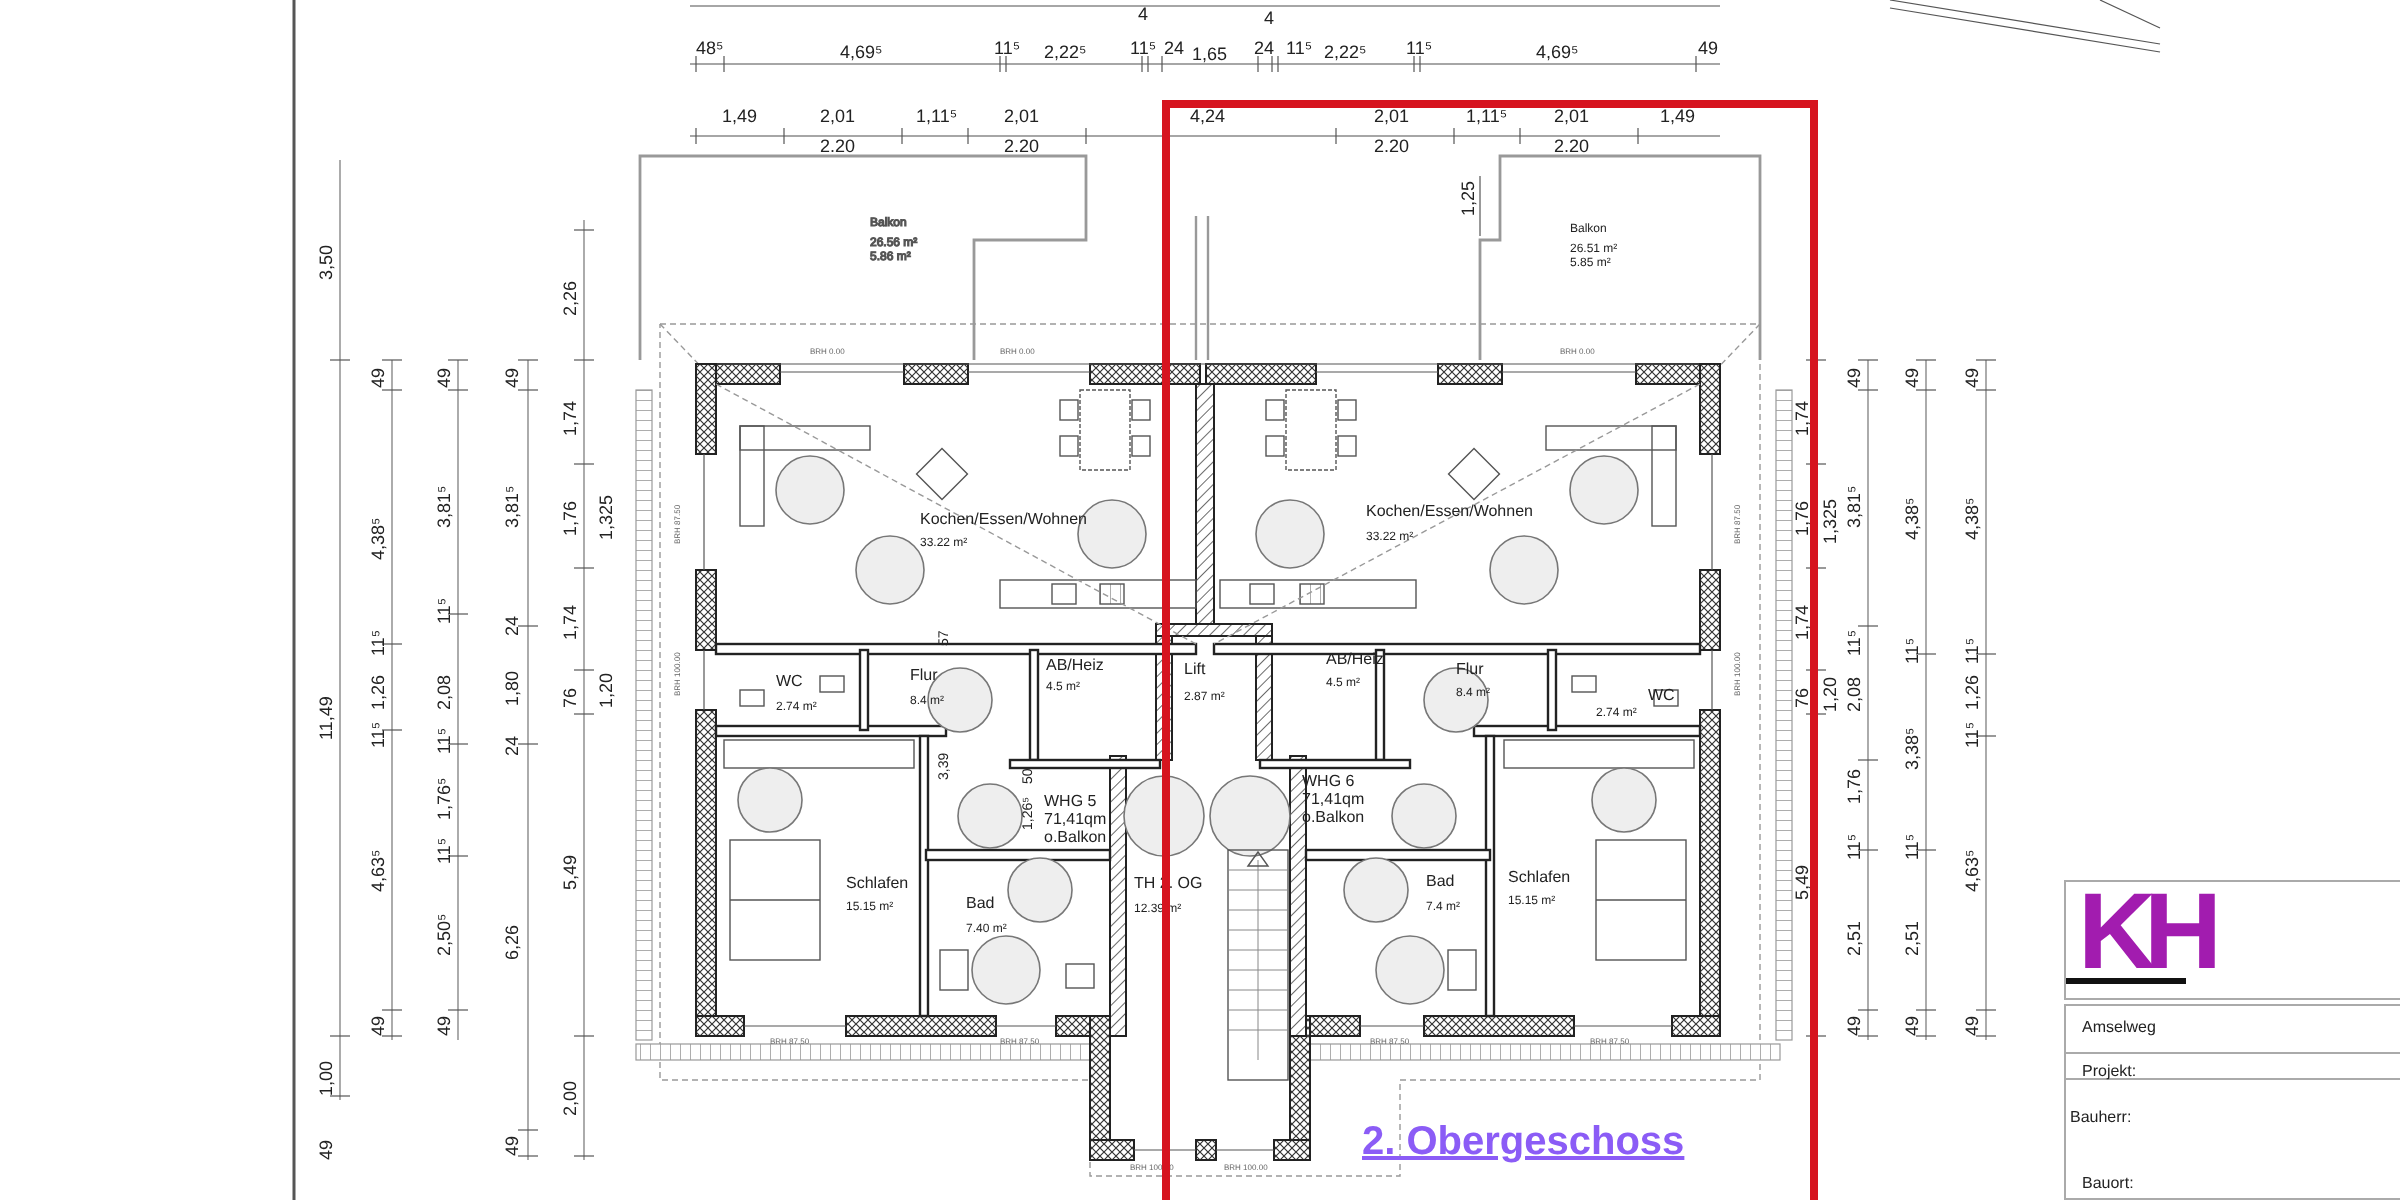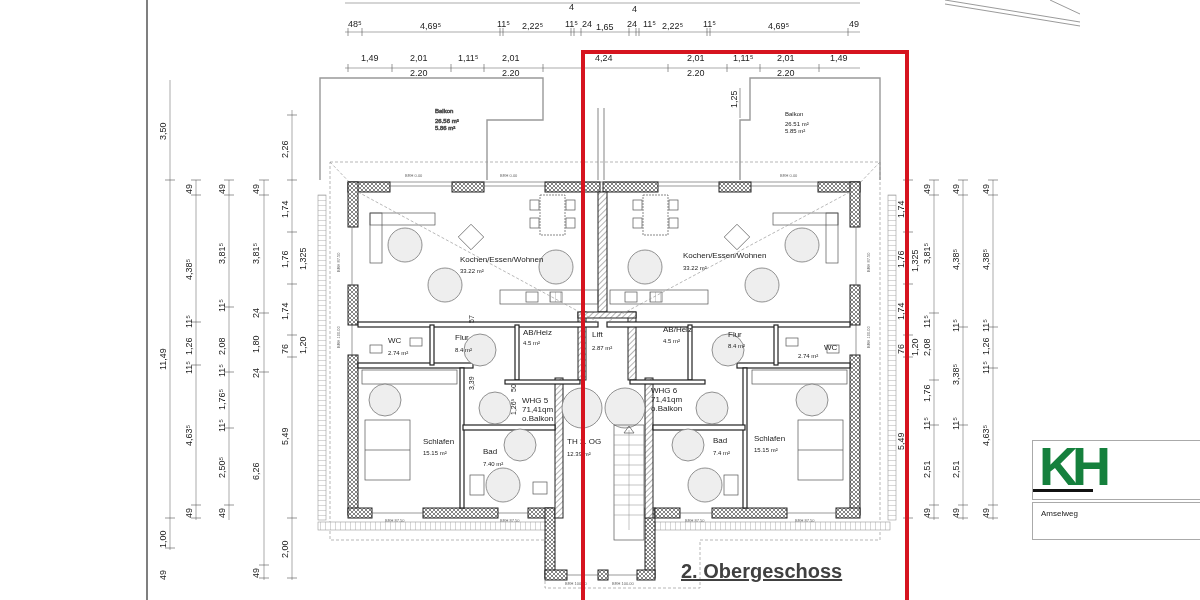--- a/index.html
+++ b/index.html
@@ -12,24 +12,24 @@
   .brh{font-size:4px;fill:#666;}
   .wall{fill:#fff;stroke:#222;stroke-width:1.2;}
   .hatch{fill:url(#hatch);stroke:#222;stroke-width:1;}
   .ins{fill:url(#cross);stroke:#222;stroke-width:1;}
   .thin{stroke:#555;stroke-width:0.6;fill:none;}
   .dline{stroke:#888;stroke-width:0.7;fill:none;}
   .furn{stroke:#555;stroke-width:0.7;fill:none;}
   .circ{fill:#eee;stroke:#777;stroke-width:0.8;}
   .dash{stroke:#999;stroke-width:0.7;fill:none;stroke-dasharray:3 2;}
   .red{stroke:#d6141f;stroke-width:4;fill:none;}
-  #floor-title{position:absolute;left:681px;top:560px;font-size:20px;font-weight:bold;text-decoration:underline;color:#404040;font-family:"Liberation Sans",sans-serif;}
+  #floor-title{position:absolute;left:681px;top:560px;font-size:20px;font-weight:bold;text-decoration:underline;color:#8b5cf6;font-family:"Liberation Sans",sans-serif;}
   #title-block{position:absolute;left:1032px;top:440px;width:168px;height:160px;}
   .tb-logo{position:absolute;left:0;top:0;width:168px;height:60px;border:1px solid #aaa;border-right:none;box-sizing:border-box;}
-  .tb-logo span{position:absolute;left:6px;top:-6px;font-size:54px;font-weight:bold;letter-spacing:-6px;color:#15803d;}
+  .tb-logo span{position:absolute;left:6px;top:-6px;font-size:54px;font-weight:bold;letter-spacing:-6px;color:#a21caf;}
   .tb-logo i{position:absolute;left:0;top:48px;width:60px;height:3px;background:#111;}
   .tb-row{position:absolute;left:0;width:168px;border:1px solid #aaa;border-right:none;box-sizing:border-box;font-size:8px;padding-left:8px;}
   .tb-lbl{position:absolute;left:8px;font-size:8px;}
 </style>
 </head>
 <body>
 
 <svg id="plan" viewBox="0 0 1200 600" xmlns="http://www.w3.org/2000/svg">
   <defs>
     <pattern id="hatch" width="4" height="4" patternUnits="userSpaceOnUse" patternTransform="rotate(45)">
@@ -530,13 +530,18 @@
 <div id="floor-title">2. Obergeschoss</div>
 
 <div id="title-block">
   <div class="tb-logo">
     <span>KH</span>
       <i></i>
   </div>
   <div class="tb-row" style="top:62px;height:38px;line-height:22px;">
     <span>Amselweg</span>
   </div>
+  <div class="tb-row" style="top:86px;height:74px;">
+    <span class="tb-lbl" style="top:4px;">Projekt:</span>
+    <span class="tb-lbl" style="left:2px;top:27px;">Bauherr:</span>
+    <span class="tb-lbl" style="top:60px;">Bauort:</span>
+  </div>
 </div>
 
 </body></html>

